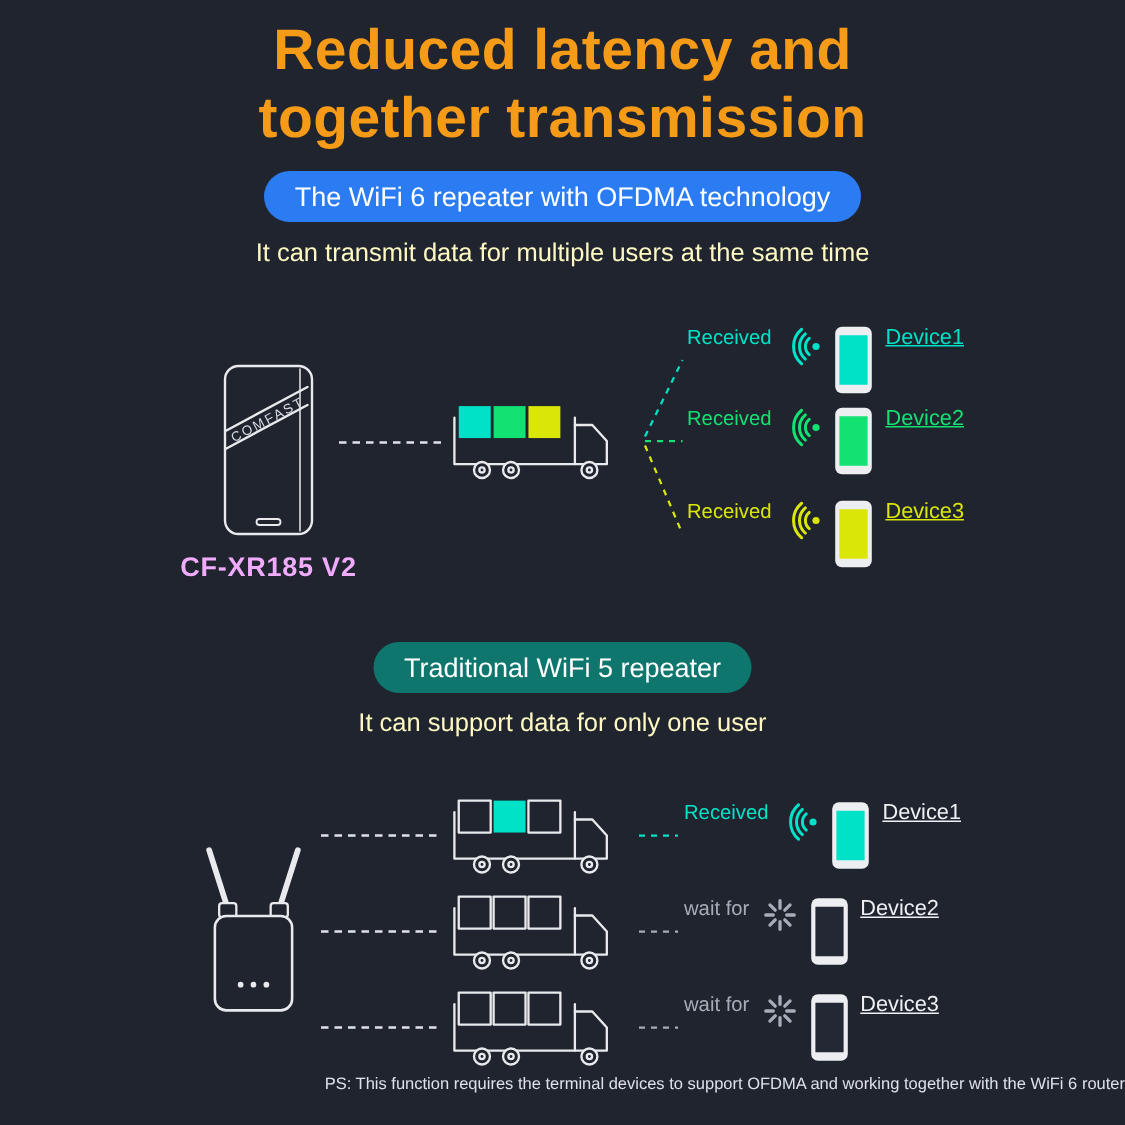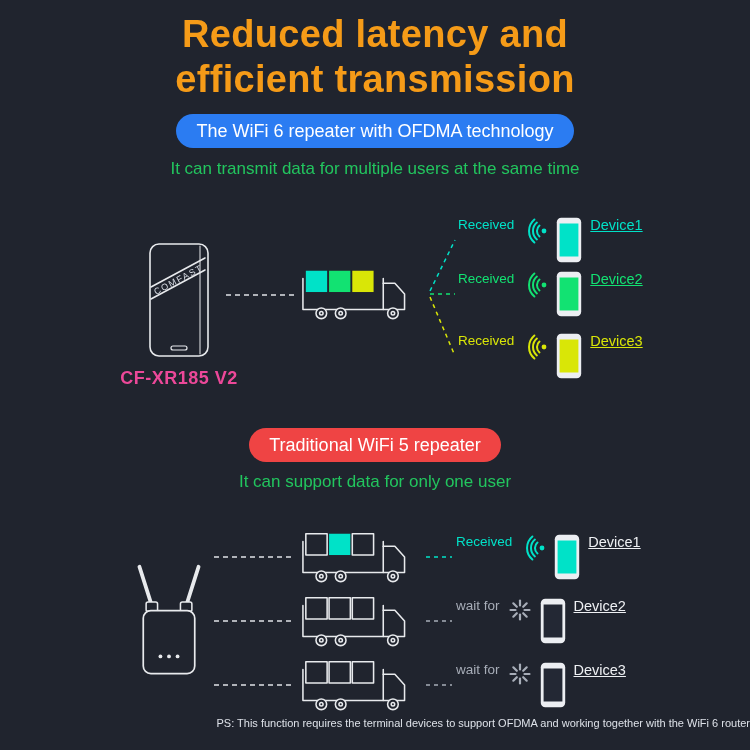--- a/index.html
+++ b/index.html
@@ -10,43 +10,43 @@
   svg { display:block; }
 
   .title { position:absolute; top:12px; left:0; width:100%; text-align:center;
            font-size:38px; font-weight:700; line-height:45px; letter-spacing:0.3px; }
 
   .badge-wrap { position:absolute; left:0; width:100%; display:flex; justify-content:center; }
   .badge { height:34px; line-height:34px; border-radius:17px; padding:0 20px;
            font-size:18px; font-weight:400; color:#ffffff; white-space:nowrap; }
 
   .subtitle { position:absolute; left:0; width:100%; text-align:center;
-              font-size:17px; color:#22c55e; }
+              font-size:17px; color:#fef9c3; }
 
   .diagram { position:absolute; left:0; width:750px; }
   .connectors { position:absolute; left:0; top:0; }
 
   .devrow { position:absolute; display:flex; align-items:flex-start; gap:8px; height:46px; }
   .devrow .status { font-size:13.5px; white-space:nowrap; }
   .devrow .devname { font-size:14.5px; color:#eef0f3; white-space:nowrap;text-decoration:underline; }
 
   .model { position:absolute; text-align:center; font-size:18px; font-weight:700;
-           color:#ec4899; letter-spacing:0.5px; }
+           color:#f0abfc; letter-spacing:0.5px; }
 
   .footnote { position:absolute; left:0; width:100%; text-align:right;
               font-size:11px; font-weight:500; color:#dde1e8; }
 </style>
 </head>
 <body>
 
 <div class="page">
 
   <div class="title" style="color: rgb(245, 155, 24);">
     <div>Reduced latency and</div>
-    <div>efficient transmission</div>
+    <div>together transmission</div>
   </div>
 
   <div class="badge-wrap" style="top:114px">
     <div class="badge" style="background: rgb(43, 124, 242);">The WiFi 6 repeater with OFDMA technology</div>
   </div>
   <div class="subtitle" style="top:159px">It can transmit data for multiple users at the same time</div>
 
   <div class="diagram" style="top:205px; height:215px">
 
     <svg class="connectors" width="750" height="215" viewBox="0 0 750 215">
@@ -148,21 +148,21 @@
         <svg width="26" height="46" viewBox="0 0 26 46">
             <rect x="0.8" y="0.8" width="24.4" height="44.4" rx="4.5" fill="#eceef2"></rect>
             <rect x="3.6" y="6.5" width="18.8" height="33" fill="currentColor"></rect>
           </svg>
       </span>
       <span class="devname" style="color: rgb(217, 230, 7);">Device3</span>
     </div>
   </div>
 
   <div class="badge-wrap" style="top:428px">
-    <div class="badge" style="background: #ef4444;">Traditional WiFi 5 repeater</div>
+    <div class="badge" style="background: #0f766e;">Traditional WiFi 5 repeater</div>
   </div>
   <div class="subtitle" style="top:472px">It can support data for only one user</div>
 
   <div class="diagram" style="top:515px; height:210px">
 
     <svg class="connectors" width="750" height="210" viewBox="0 0 750 210">
       <g stroke="#dfe2e8" stroke-width="1.6" stroke-dasharray="5 4" fill="none">
         <path d="M214,42 H294"></path>
           <path d="M214,106 H294"></path>
           <path d="M214,170 H294"></path>

